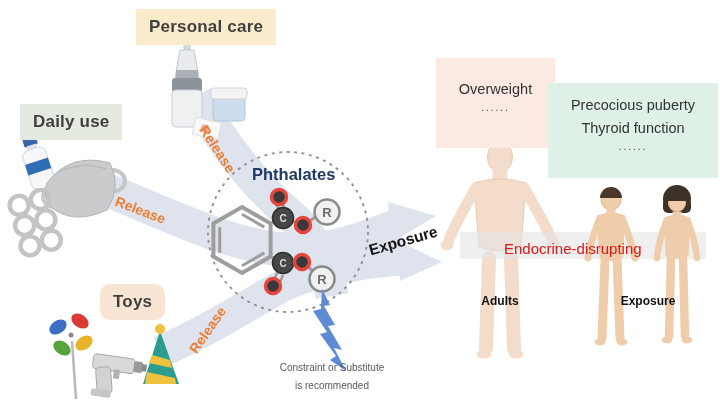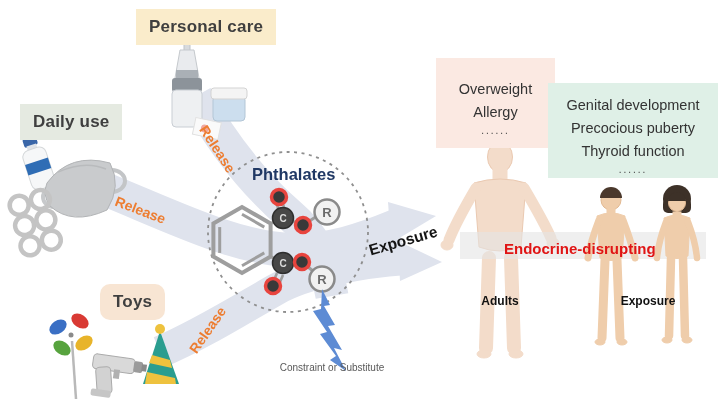--- a/index.html
+++ b/index.html
@@ -19,21 +19,21 @@
   .tag-personal{background:var(--personal-care-bg);}
   .tag-daily{background:var(--daily-use-bg);}
   .tag-toys{background:var(--toys-bg);}
   .release{font-weight:bold;font-size:14px;color:var(--release-text);white-space:nowrap;}
   .molecule-title{font-weight:bold;font-size:16.5px;color:var(--phthalates-text);}
   .exposure{font-weight:bold;font-size:15.5px;color:#141414;}
   .effect-box{text-align:center;color:#333;font-size:14.5px;line-height:23px;}
   .effect-box .dots{font-size:10px;letter-spacing:2px;line-height:14px;color:#444;}
   .box-adults{background:var(--adults-effects-bg);width:119px;height:70px;padding-top:20px;}
   .box-children{background:var(--children-effects-bg);width:170px;height:84px;padding-top:11px;}
-  .endocrine{font-weight:bold;font-size:15px;color:var(--endocrine-text);white-space:nowrap;}
+  .endocrine{font-weight:normal;font-size:15px;color:var(--endocrine-text);white-space:nowrap;}
   .person-label{font-weight:bold;font-size:12px;color:#111;text-align:center;}
   .note{width:170px;text-align:center;font-size:10px;line-height:18px;color:var(--note-gray);}
   .atom-c{font:bold 10px "Liberation Sans",sans-serif;fill:#dcdcdc;}
   .atom-r{font:bold 13px "Liberation Sans",sans-serif;fill:#6b6b6b;}
 </style>
 </head>
 <body>
 
 <div id="stage">
 
@@ -195,33 +195,32 @@
   <div class="abs release" style="left:191px;top:141px;transform:rotate(57deg);">Release</div>
   <div class="abs release" style="left:114px;top:202px;transform:rotate(21deg);">Release</div>
   <div class="abs release" style="left:181px;top:322px;transform:rotate(-55deg);">Release</div>
 
   <div class="abs molecule-title" style="left:240px;top:165px;margin-left:12px;">Phthalates</div>
 
   <div class="abs exposure" style="left:368px;top:232px;transform:rotate(-16deg);">Exposure</div>
 
   <div class="abs effect-box box-adults" style="left:436px;top:58px;">
     <div>Overweight</div>
-    <div>Allergy</div>
     <div class="dots">......</div>
   </div>
 
   <div class="abs effect-box box-children" style="left:548px;top:83px;">
-    <div>Genital development</div>
     <div>Precocious puberty</div>
     <div>Thyroid function</div>
     <div class="dots">......</div>
   </div>
 
   <div class="abs endocrine" style="left:504px;top:240px;">Endocrine-disrupting</div>
 
   <div class="abs person-label" style="left:463px;top:294px;width:74px;">Adults</div>
   <div class="abs person-label" style="left:606px;top:294px;width:84px;">Exposure</div>
 
   <div class="abs note" style="left:247px;top:359px;">
     <div>Constraint or Substitute</div>
+    <div>is recommended</div>
   </div>
 
 </div>
 
 </body></html>

